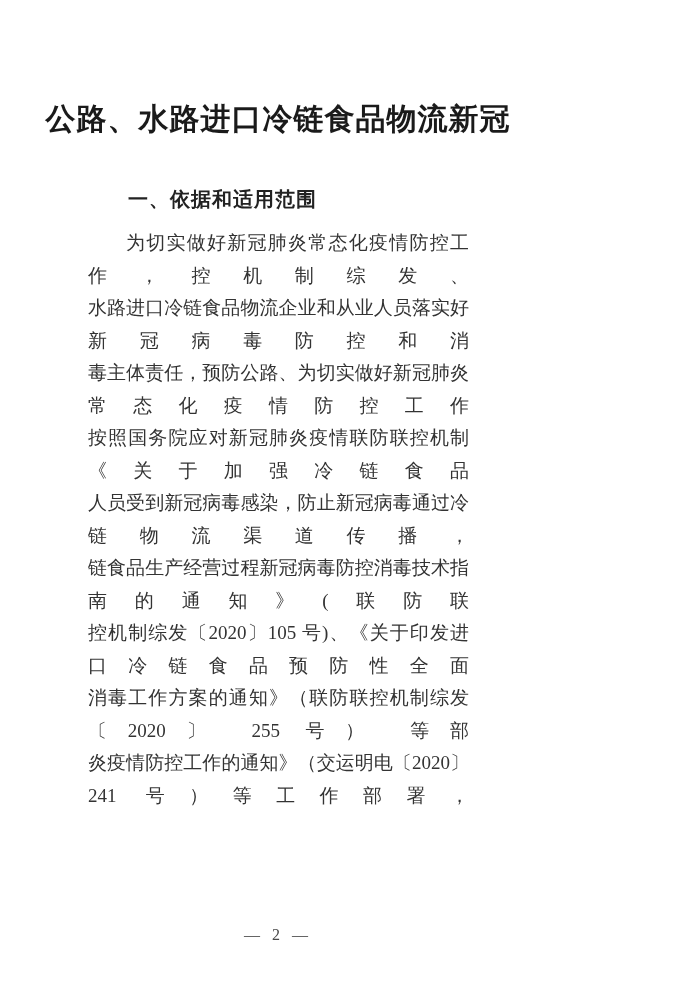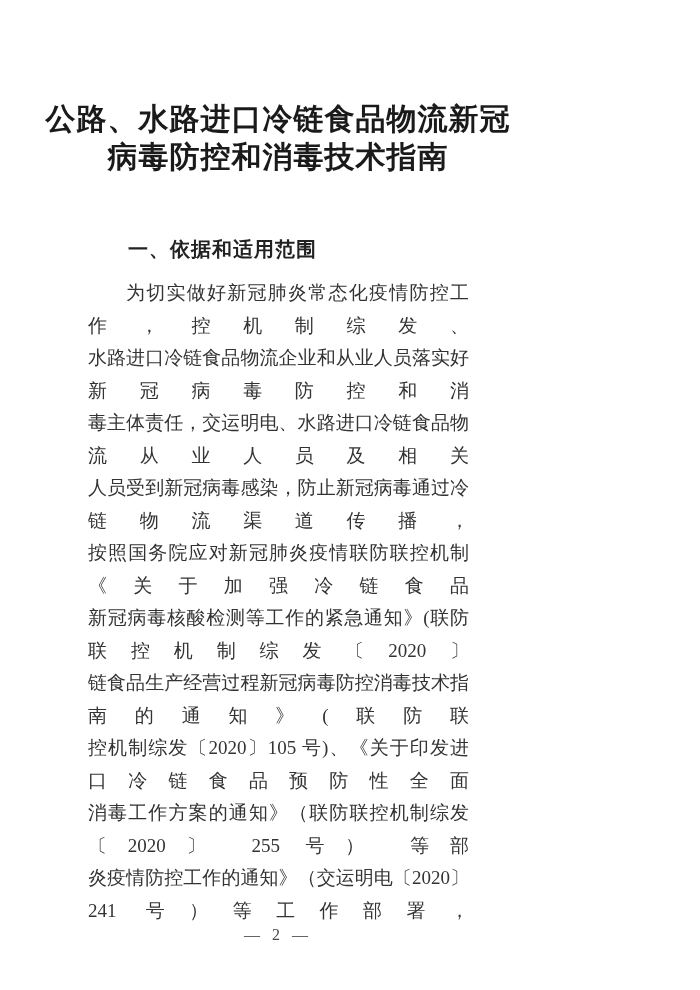--- a/index.html
+++ b/index.html
@@ -22,21 +22,21 @@
     font-weight: 700;
     font-size: 30px;
     line-height: 38px;
     color: #1a1a1a;
     letter-spacing: 1px;
   }
   .doc-title .title-line {
     display: block;
   }
   .section-heading {
-    margin: 60px 87px 0 88px;
+    margin: 48px 87px 0 88px;
     text-indent: 2em;
     font-family: "Liberation Sans", sans-serif;
     font-weight: 700;
     font-size: 20px;
     line-height: 26px;
     color: #222222;
     letter-spacing: 1px;
   }
   .body-text {
     margin: 15px 87px 0 88px;
@@ -66,32 +66,30 @@
     color: #4a4a4a;
   }
 </style>
 </head>
 <body>
 
 <div class="page">
 
   <div class="doc-title">
     <span class="title-line">公路、水路进口冷链食品物流新冠</span>
-    <span class="title-line">病毒防控和消毒技术指南</span>
   </div>
 
   <div class="section-heading">一、依据和适用范围</div>
 
   <div class="body-text">
       <div class="line indent fill">为切实做好新冠肺炎常态化疫情防控工作，控机制综发、</div>
       <div class="line fill">水路进口冷链食品物流企业和从业人员落实好新冠病毒防控和消</div>
-      <div class="line fill">毒主体责任，交运明电、水路进口冷链食品物流从业人员及相关</div>
+      <div class="line fill">毒主体责任，预防公路、为切实做好新冠肺炎常态化疫情防控工作</div>
+      <div class="line fill">按照国务院应对新冠肺炎疫情联防联控机制《关于加强冷链食品</div>
       <div class="line fill">人员受到新冠病毒感染，防止新冠病毒通过冷链物流渠道传播，</div>
-      <div class="line fill">按照国务院应对新冠肺炎疫情联防联控机制《关于加强冷链食品</div>
-      <div class="line fill">新冠病毒核酸检测等工作的紧急通知》(联防联控机制综发〔2020〕</div>
       <div class="line fill">链食品生产经营过程新冠病毒防控消毒技术指南的通知》(联防联</div>
       <div class="line fill">控机制综发〔2020〕105 号)、《关于印发进口冷链食品预防性全面</div>
       <div class="line fill">消毒工作方案的通知》（联防联控机制综发〔2020〕 255 号） 等部</div>
       <div class="line fill">炎疫情防控工作的通知》（交运明电〔2020〕241 号）等工作部署，</div>
     </div>
 
   <div class="page-footer">— 2 —</div>
 
 </div>
 

